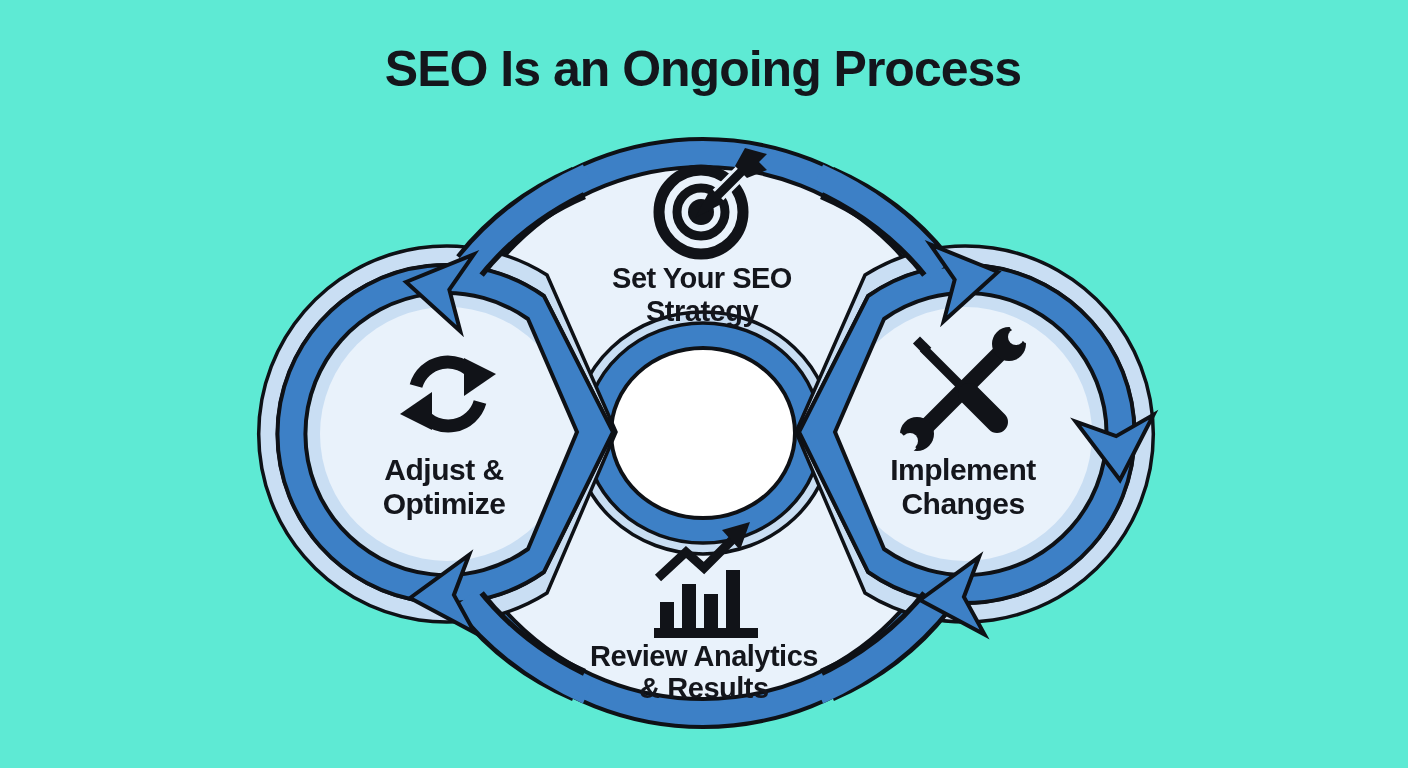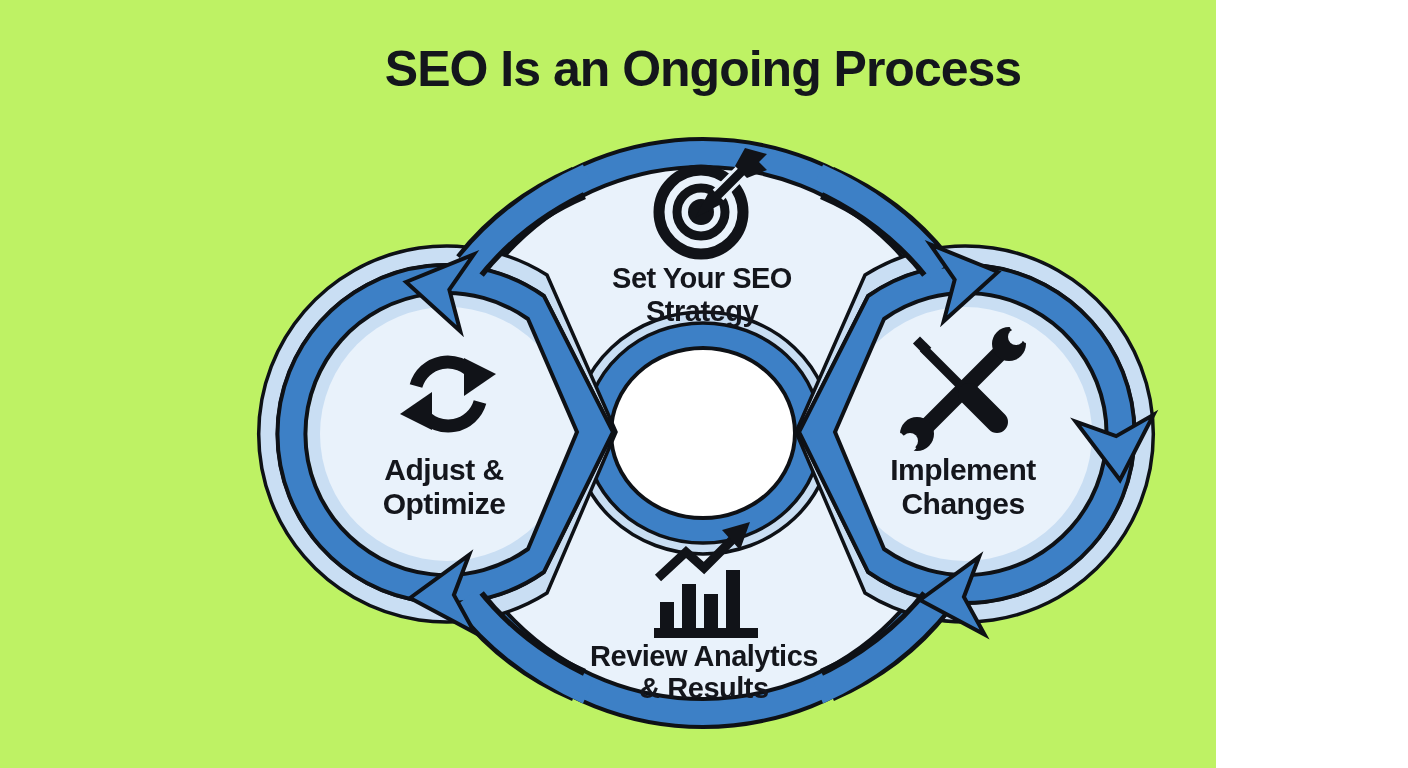--- a/index.html
+++ b/index.html
@@ -1,16 +1,16 @@
 <!DOCTYPE html>
 <html><head>
 <meta charset="utf-8">
 <style>
   html,body{margin:0;padding:0;background:#ffffff;}
-  .stage{position:relative;width:1216px;height:768px;background:#bef264;overflow:hidden;
+  .stage{position:relative;width:1408px;height:768px;background:#5eead4;overflow:hidden;
          font-family:"Liberation Sans", sans-serif;}
   svg{display:block}
   text{font-family:"Liberation Sans", sans-serif;font-weight:700;fill:#14161c;}
   .title{font-size:50px;letter-spacing:-1px;}
   .lbl{font-size:30px;letter-spacing:-0.5px;}
   .lbl-sm{font-size:29px;letter-spacing:-0.5px;}
 </style>
 </head>
 <body>
 

